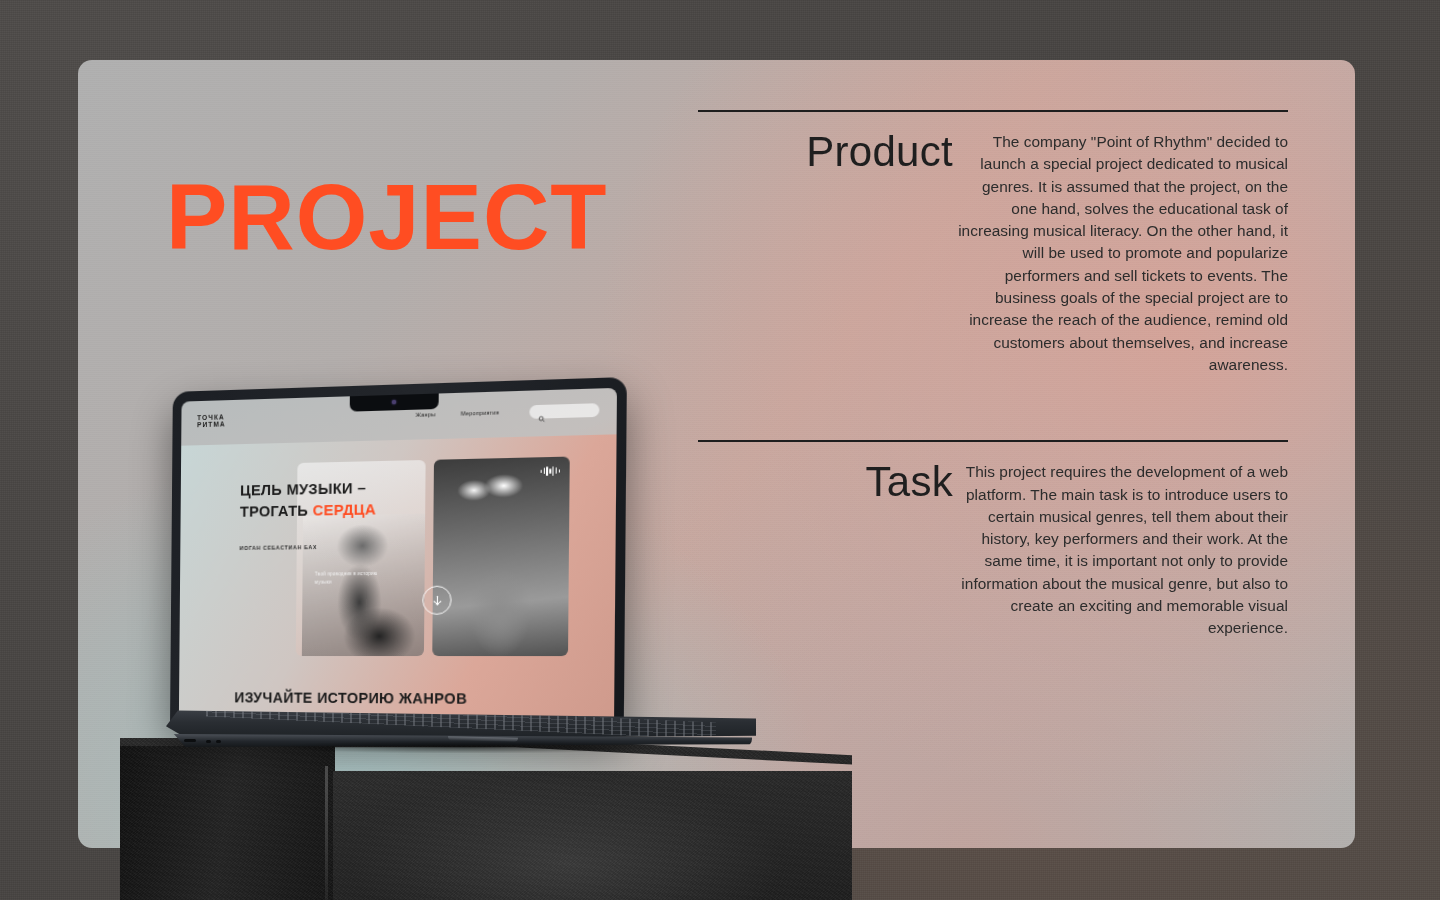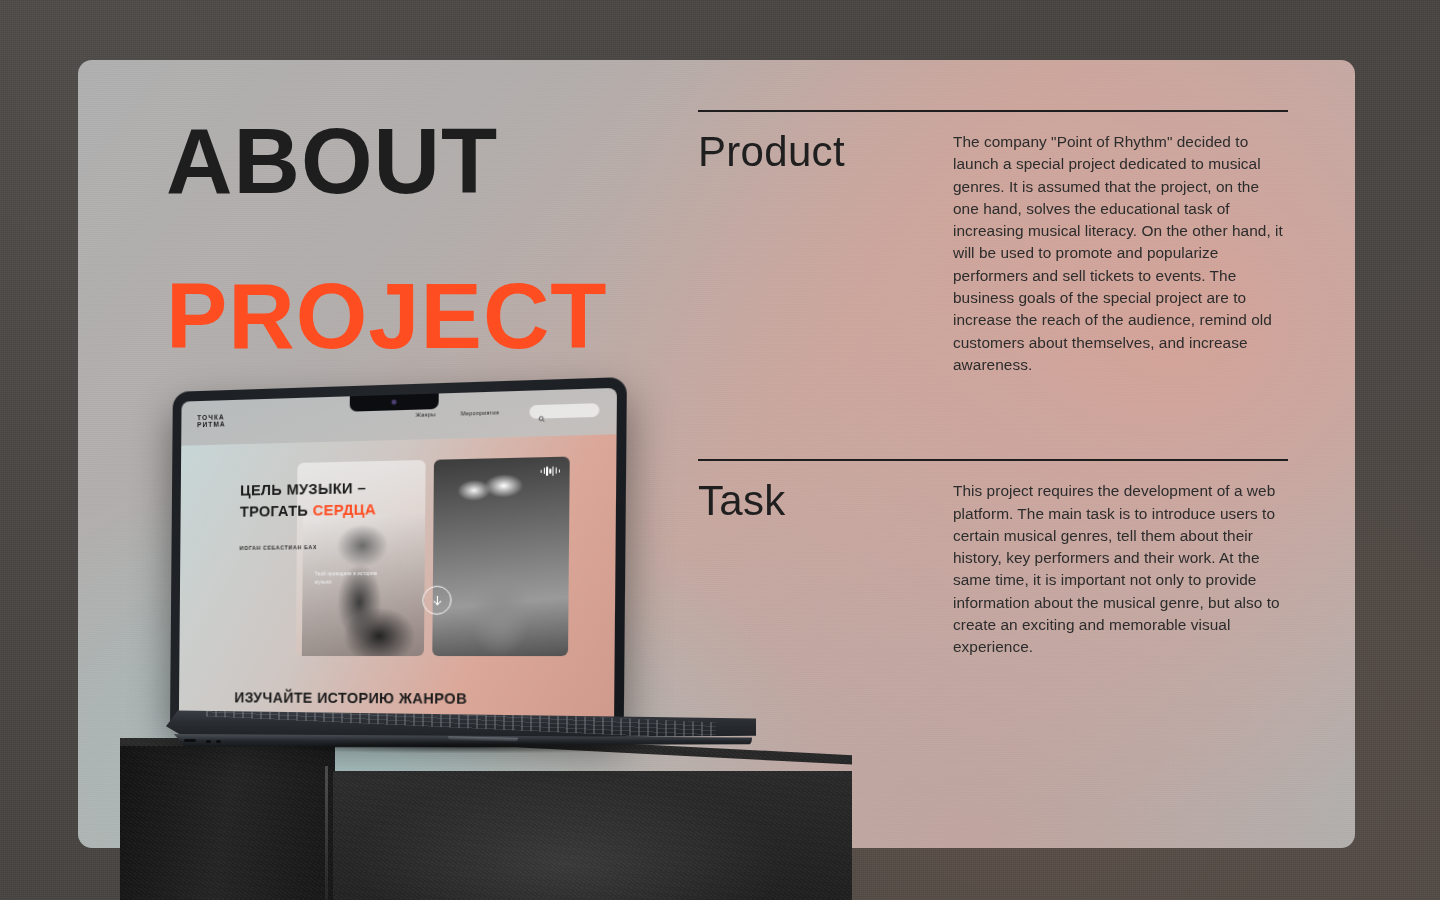--- a/index.html
+++ b/index.html
@@ -57,22 +57,22 @@
     font-weight: 700;
     line-height: 1.08;
     letter-spacing: 1px;
     white-space: nowrap;
   }
   #headline-about   { color: #1e1e1e; }
   #headline-project { color: #ff4d22; margin-top: 56px; }
 
   
   #sections { position: absolute; left: 620px; top: 50px; width: 590px; z-index: 6; }
-  .section { position: relative; }
-  .section + .section { margin-top: 83px; }
+  .section { position: relative; text-align: right; }
+  .section + .section { margin-top: 64px; }
   .section-rule { height: 2px; background: #1e1e1e; width: 100%; }
   .section-body { display: flex; margin-top: 19px; }
   .section-heading {
     width: 255px; flex: none;
     font-size: 42px; font-weight: 500;
     color: #1f1f1f; letter-spacing: .3px;
     line-height: 1;
   }
   .section-text {
     flex: 1;
@@ -250,21 +250,20 @@
 </head>
 <body>
 
 <div id="backdrop">
   <div id="backdrop-noise"></div>
 
   <div id="slide-card">
     <div id="card-noise"></div>
 
     <div id="headline">
-      <div class="headline-line" id="headline-about">ABOUT</div>
       <div class="headline-line" id="headline-project">PROJECT</div>
     </div>
 
     <div id="sections">
 
       <div class="section">
         <div class="section-rule"></div>
         <div class="section-body">
           <div class="section-heading">Product</div>
           <div class="section-text">The company "Point of Rhythm" decided to launch a special project dedicated to musical genres. It is assumed that the project, on the one hand, solves the educational task of increasing musical literacy. On the other hand, it will be used to promote and popularize performers and sell tickets to events. The business goals of the special project are to increase the reach of the audience, remind old customers about themselves, and increase awareness.</div>

